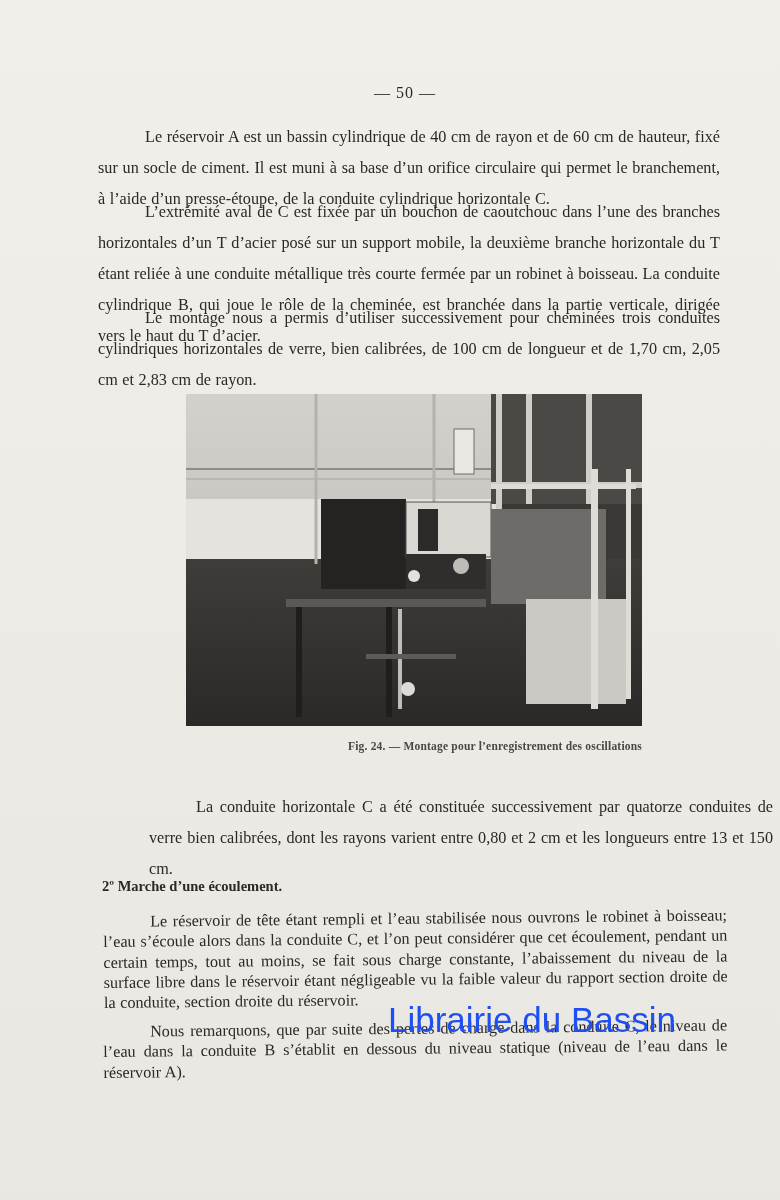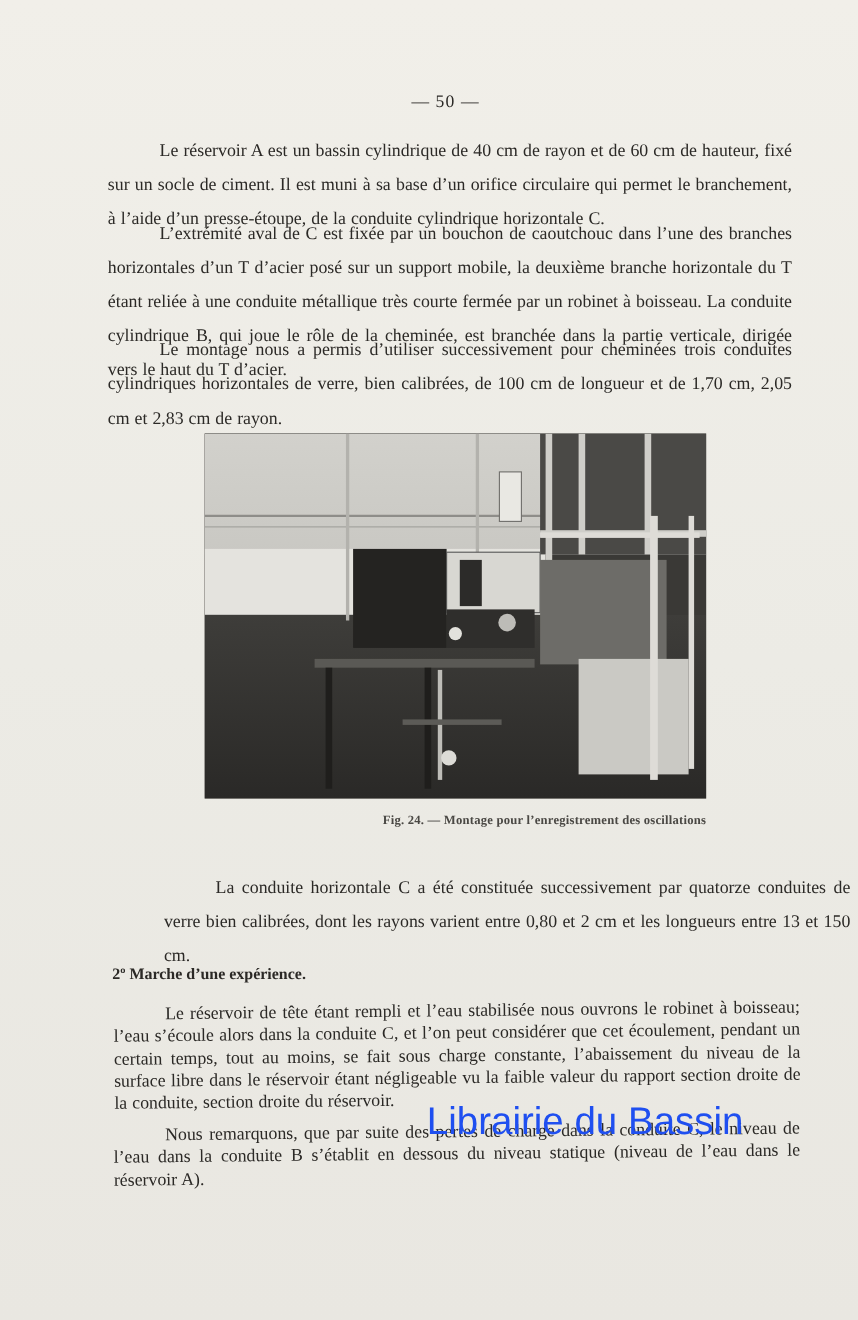--- a/index.html
+++ b/index.html
@@ -111,19 +111,19 @@
 
       <rect x="405" y="75" width="7" height="240" fill="#dedcd7"></rect>
       <rect x="440" y="75" width="5" height="230" fill="#dedcd7"></rect>
       <rect x="305" y="90" width="145" height="5" fill="#dedcd7"></rect>
     </svg>
   </div>
   <div class="caption">Fig. 24. — Montage pour l’enregistrement des oscillations</div>
 
   <div class="para p4">La conduite horizontale C a été constituée successivement par quatorze conduites de verre bien calibrées, dont les rayons varient entre 0,80 et 2 cm et les longueurs entre 13 et 150 cm.</div>
 
-  <div class="heading">2º Marche d’une expérience.</div>
+  <div class="heading">2º Marche d’une écoulement.</div>
 
   <div class="para p5">Le réservoir de tête étant rempli et l’eau stabilisée nous ouvrons le robinet à boisseau; l’eau s’écoule alors dans la conduite C, et l’on peut considérer que cet écoulement, pendant un certain temps, tout au moins, se fait sous charge constante, l’abaissement du niveau de la surface libre dans le réservoir étant négligeable vu la faible valeur du rapport section droite de la conduite, section droite du réservoir.</div>
   <div class="para p6">Nous remarquons, que par suite des pertes de charge dans la conduite C, le niveau de l’eau dans la conduite B s’établit en dessous du niveau statique (niveau de l’eau dans le réservoir A).</div>
 
   <div class="watermark">Librairie du Bassin</div>
 </div>
 
 </body></html>

